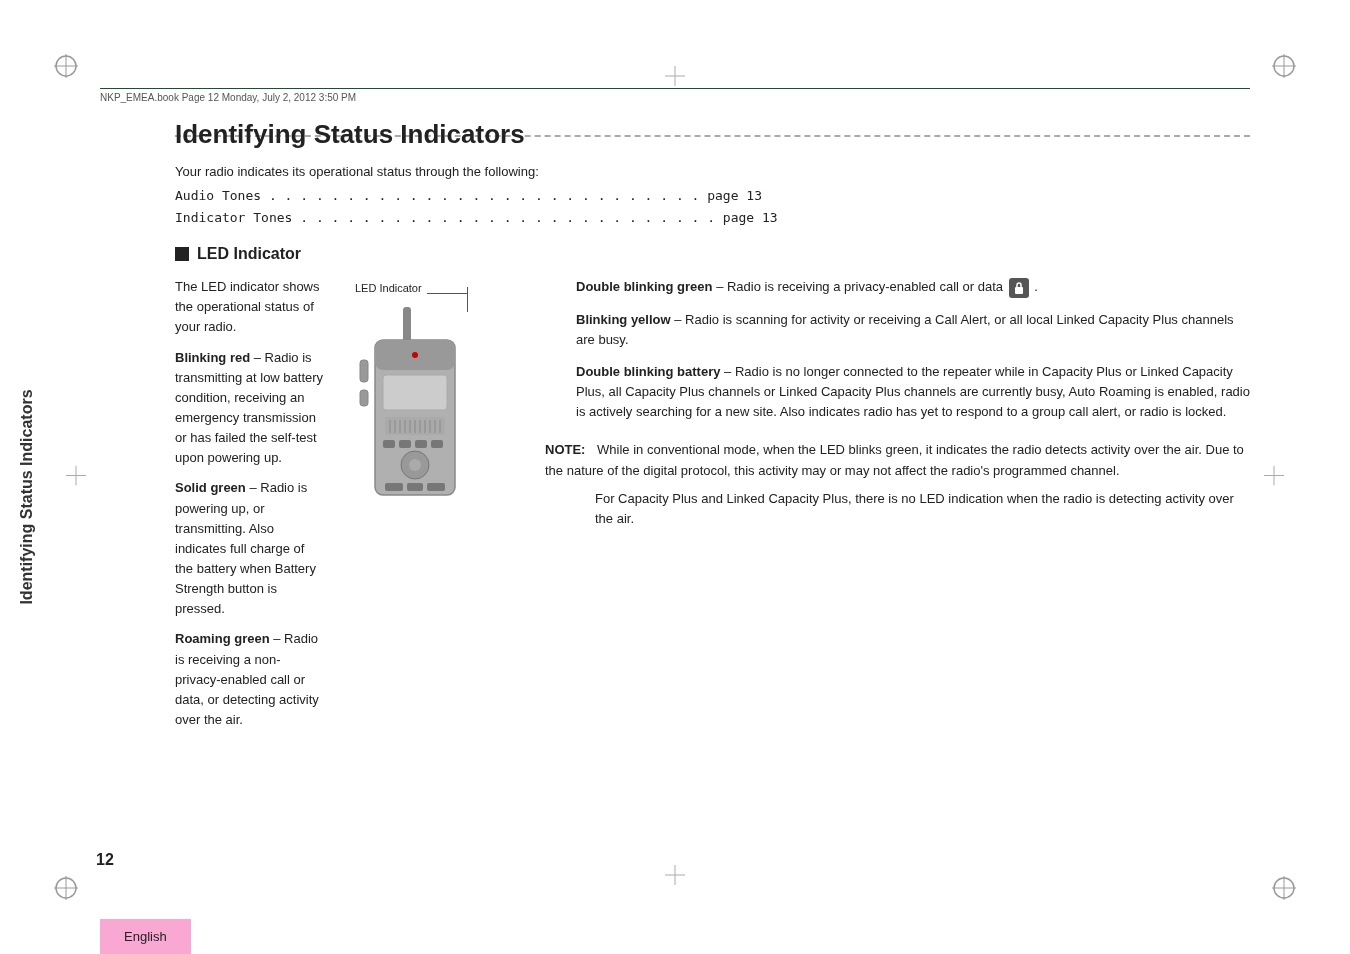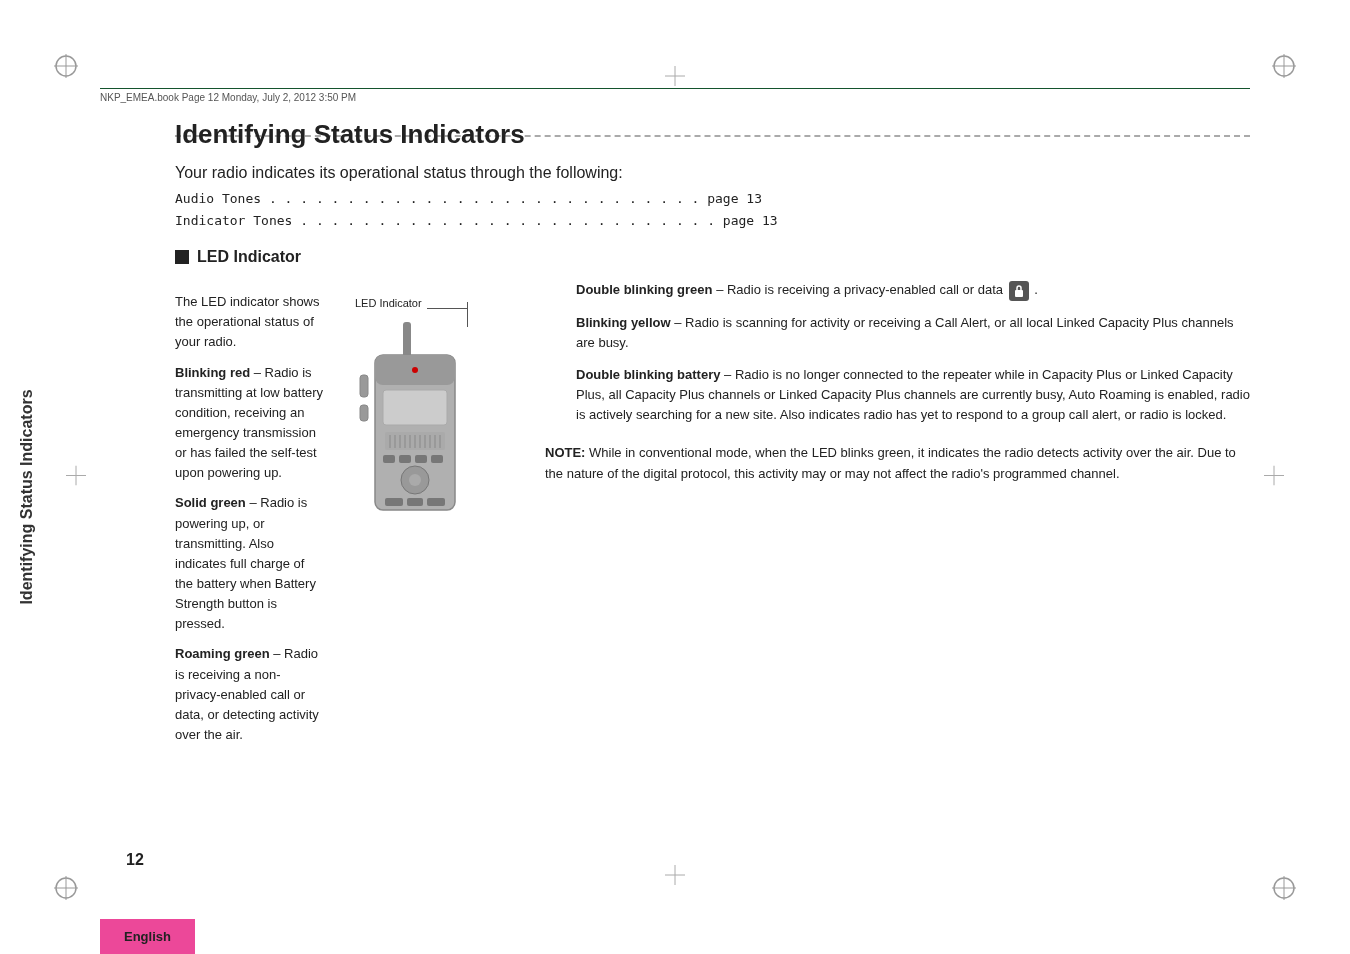--- a/index.html
+++ b/index.html
@@ -45,32 +45,32 @@
       left: 175px;
       right: 100px;
       border-top: 2px dashed #aaa;
     }
 
     
     .english-tab {
       position: absolute;
       bottom: 0;
       left: 100px;
-      background: #ec4899;
+      background: #f9a8d4;
       padding: 10px 24px;
       font-size: 13px;
-      font-weight: bold;
+      font-weight: normal;
       color: #222;
     }
 
     
     .page-number {
       position: absolute;
       bottom: 85px;
-      left: 126px;
+      left: 96px;
       font-size: 16px;
       font-weight: bold;
       color: #222;
     }
 
     
     .main-content {
       position: absolute;
       top: 105px;
       left: 175px;
@@ -82,21 +82,21 @@
     .section-title {
       font-size: 26px;
       font-weight: bold;
       color: #222;
       margin-bottom: 14px;
       margin-top: 14px;
     }
 
     
     .intro-text {
-      font-size: 16px;
+      font-size: 13px;
       margin-bottom: 6px;
     }
 
     
     .toc-line {
       font-size: 13px;
       line-height: 1.7;
       font-family: monospace;
     }
 
@@ -125,21 +125,20 @@
     
     .two-col {
       display: flex;
       gap: 30px;
       margin-top: 0;
     }
 
     .left-col {
       width: 340px;
       flex-shrink: 0;
-      margin-top: 12px;
     }
 
     .right-col {
       flex: 1;
     }
 
     
     .para-entry {
       font-size: 13px;
       line-height: 1.55;
@@ -153,20 +152,21 @@
 
     
     .note-block {
       margin-top: 18px;
       font-size: 13px;
       line-height: 1.55;
     }
 
     .note-label {
       font-weight: bold;
+      margin-right: 8px;
     }
 
     .note-indent {
       padding-left: 50px;
       margin-top: 8px;
       font-size: 13px;
       line-height: 1.55;
     }
 
     
@@ -395,17 +395,18 @@
       </p>
 
       <p class="right-para">
         <strong>Double blinking battery</strong>
         <span>– Radio is no longer connected to the repeater while in Capacity Plus or Linked Capacity Plus, all Capacity Plus channels or Linked Capacity Plus channels are currently busy, Auto Roaming is enabled, radio is actively searching for a new site. Also indicates radio has yet to respond to a group call alert, or radio is locked.</span>
       </p>
 
       <div class="note-block">
         <span class="note-label">NOTE:</span>
         <span>While in conventional mode, when the LED blinks green, it indicates the radio detects activity over the air. Due to the nature of the digital protocol, this activity may or may not affect the radio's programmed channel.</span>
+        <div class="note-indent">For Capacity Plus and Linked Capacity Plus, there is no LED indication when the radio is detecting activity over the air.</div>
       </div>
 
     </div>
   </div>
 </div>
 
 </body></html>

